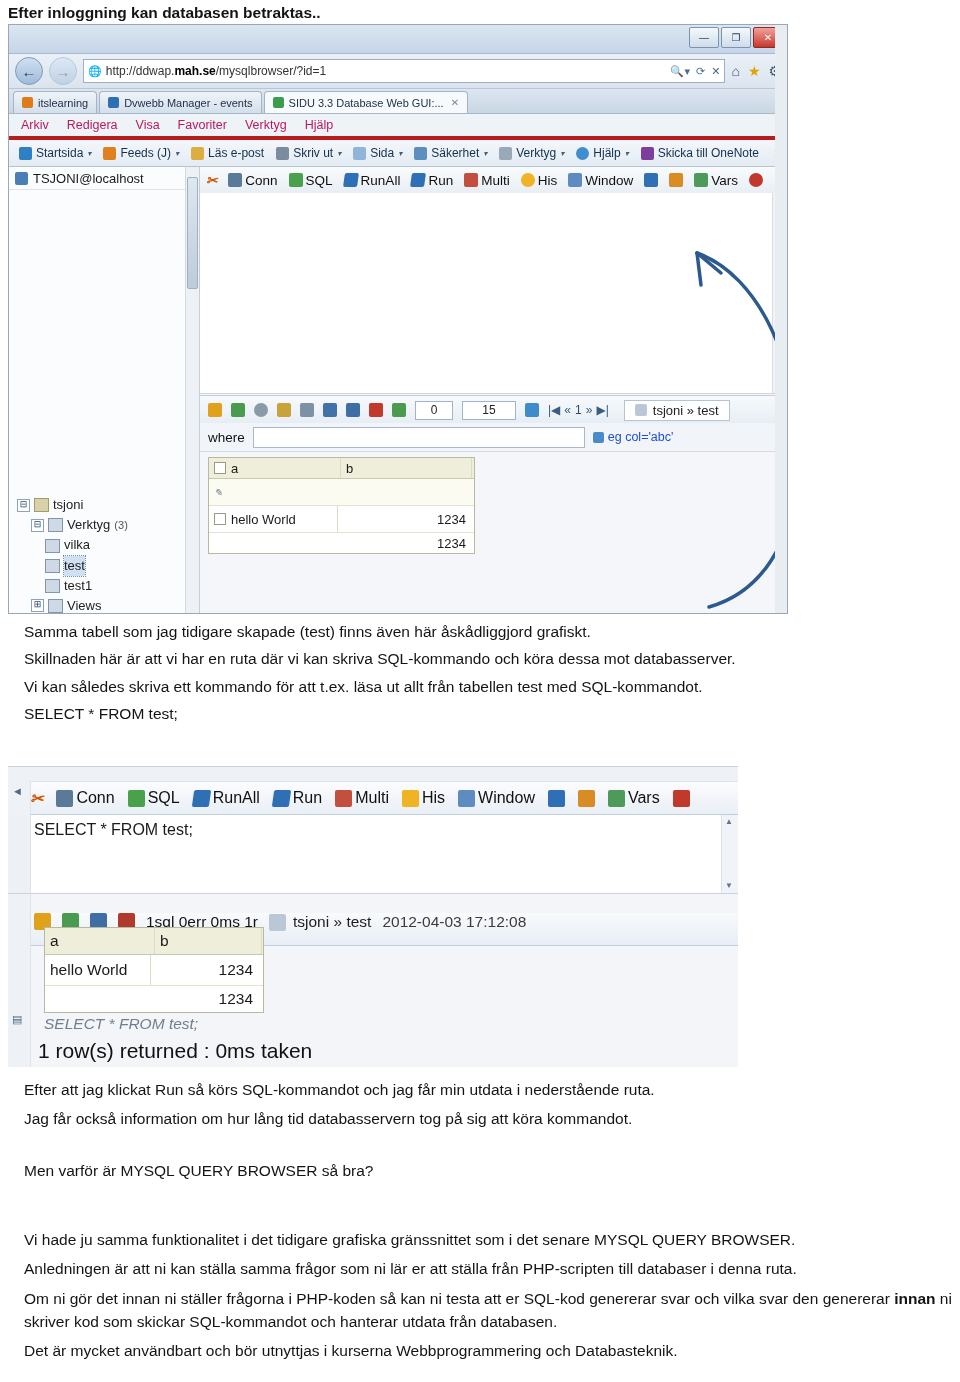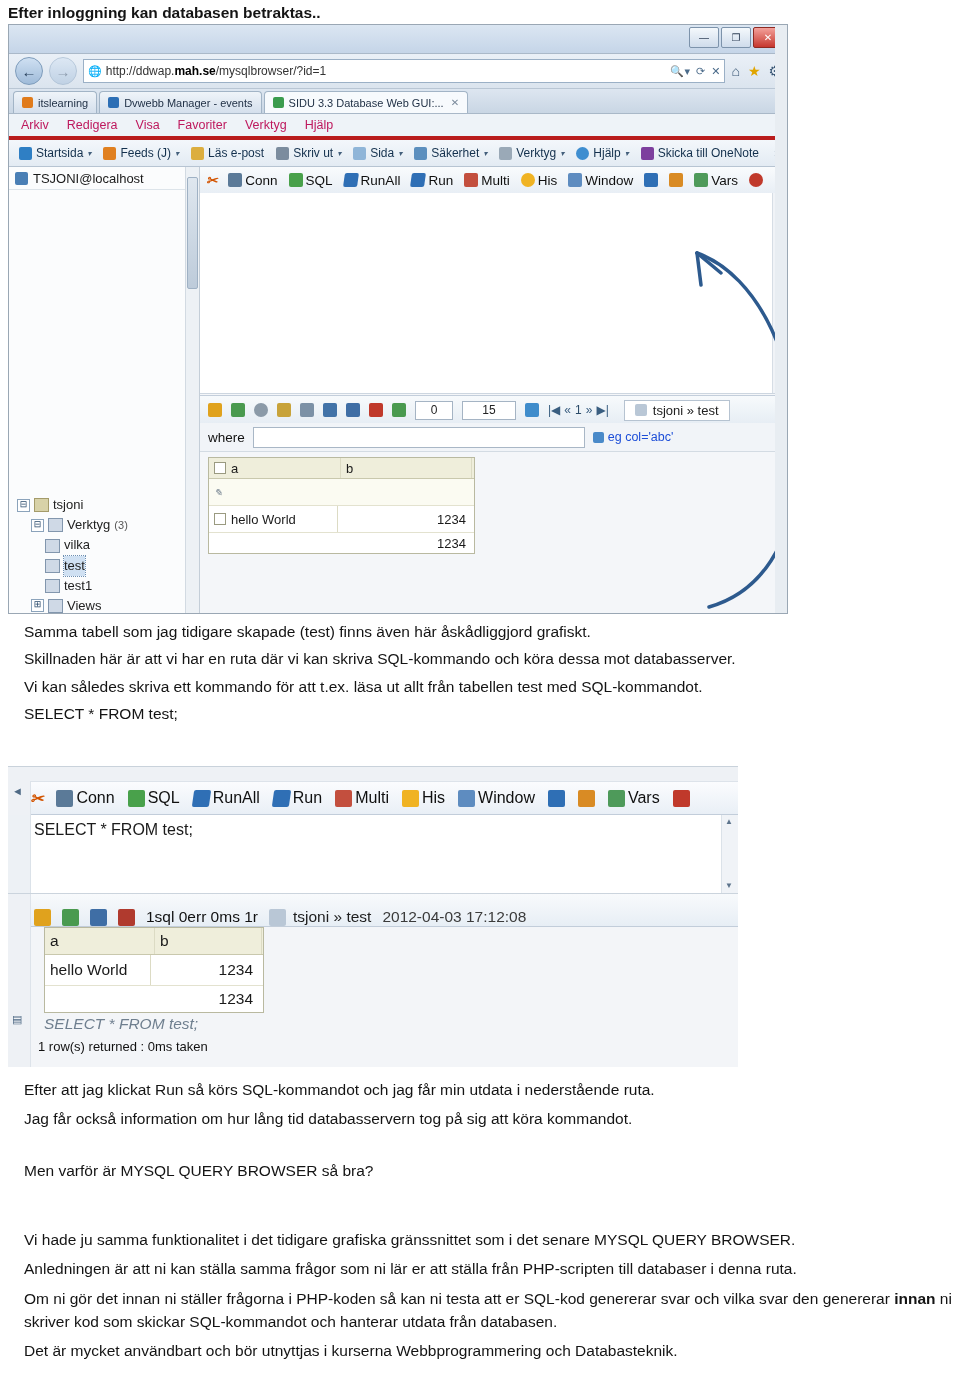--- a/index.html
+++ b/index.html
@@ -405,39 +405,39 @@
     position:absolute; left:26px; top:6px; font-size:16px; color:#1b1b1b;
   }
   .s2-gutter {
     position:absolute; left:0; top:0; bottom:0; width:22px; background:#edf1f5; border-right:1px solid #dbe2e9;
   }
   .s2-escroll {
     position:absolute; right:0; top:0; bottom:0; width:16px; background:#f0f3f7; border-left:1px solid #dbe2e9;
   }
   .s2-resbar {
     height:32px; background: linear-gradient(#f8fafc,#e7eef5);
-    border-bottom:1px solid #c2cdda; display:flex; align-items:flex-end; gap:11px;
-    padding-left:26px; font-size:15.5px; color:#1d1d1d;
+    border-bottom:1px solid #c2cdda; display:flex; align-items:flex-start; gap:11px;
+    padding-left:26px; font-size:15.5px; color:#1d1d1d;margin-top:19px;
   }
   .s2-stat { color:#111; }
   .s2-res-title { display:flex; align-items:center; gap:7px;}
   .s2-grid {
     position:absolute; left:36px; top:160px; width:218px; border:1px solid #b9b9a0; background:#fff;
     font-size:15.5px;
   }
   .s2-grid .g-head { height:26px; background:#efeedb; border-bottom:1px solid #c9c8ad; display:flex;}
   .s2-c1 { width:110px; }
   .s2-c2 { width:107px; }
   .s2-row { display:flex; height:30px; border-bottom:1px solid #e3e2cf;}
   .s2-num { width:107px; display:flex;align-items:center;justify-content:flex-end;padding-right:10px;}
   .s2-echo {
     position:absolute; left:36px; top:248px; font-size:15.5px; color:#6f7f8f; font-style:italic;
   }
   .s2-returned {
-    position:absolute; left:30px; top:272px; font-size:13px; color:#111;
+    position:absolute; left:30px; top:272px; font-size:21px; color:#111;
   }
   .s2-leftrail {
     position:absolute; left:0; top:14px; bottom:0; width:22px; background:#eef1f5; border-right:1px solid #dde3ea;
   }
   .s2-rail-ico { position:absolute; left:4px; font-size:11px; color:#4f6a85;}
 
   
   .tblock { position:absolute; left:24px; font-size:15.5px; color:#141414; line-height:1.5;}
   .tblock b { font-weight: bold; }
   .mono-line { font-size:15.5px; }

